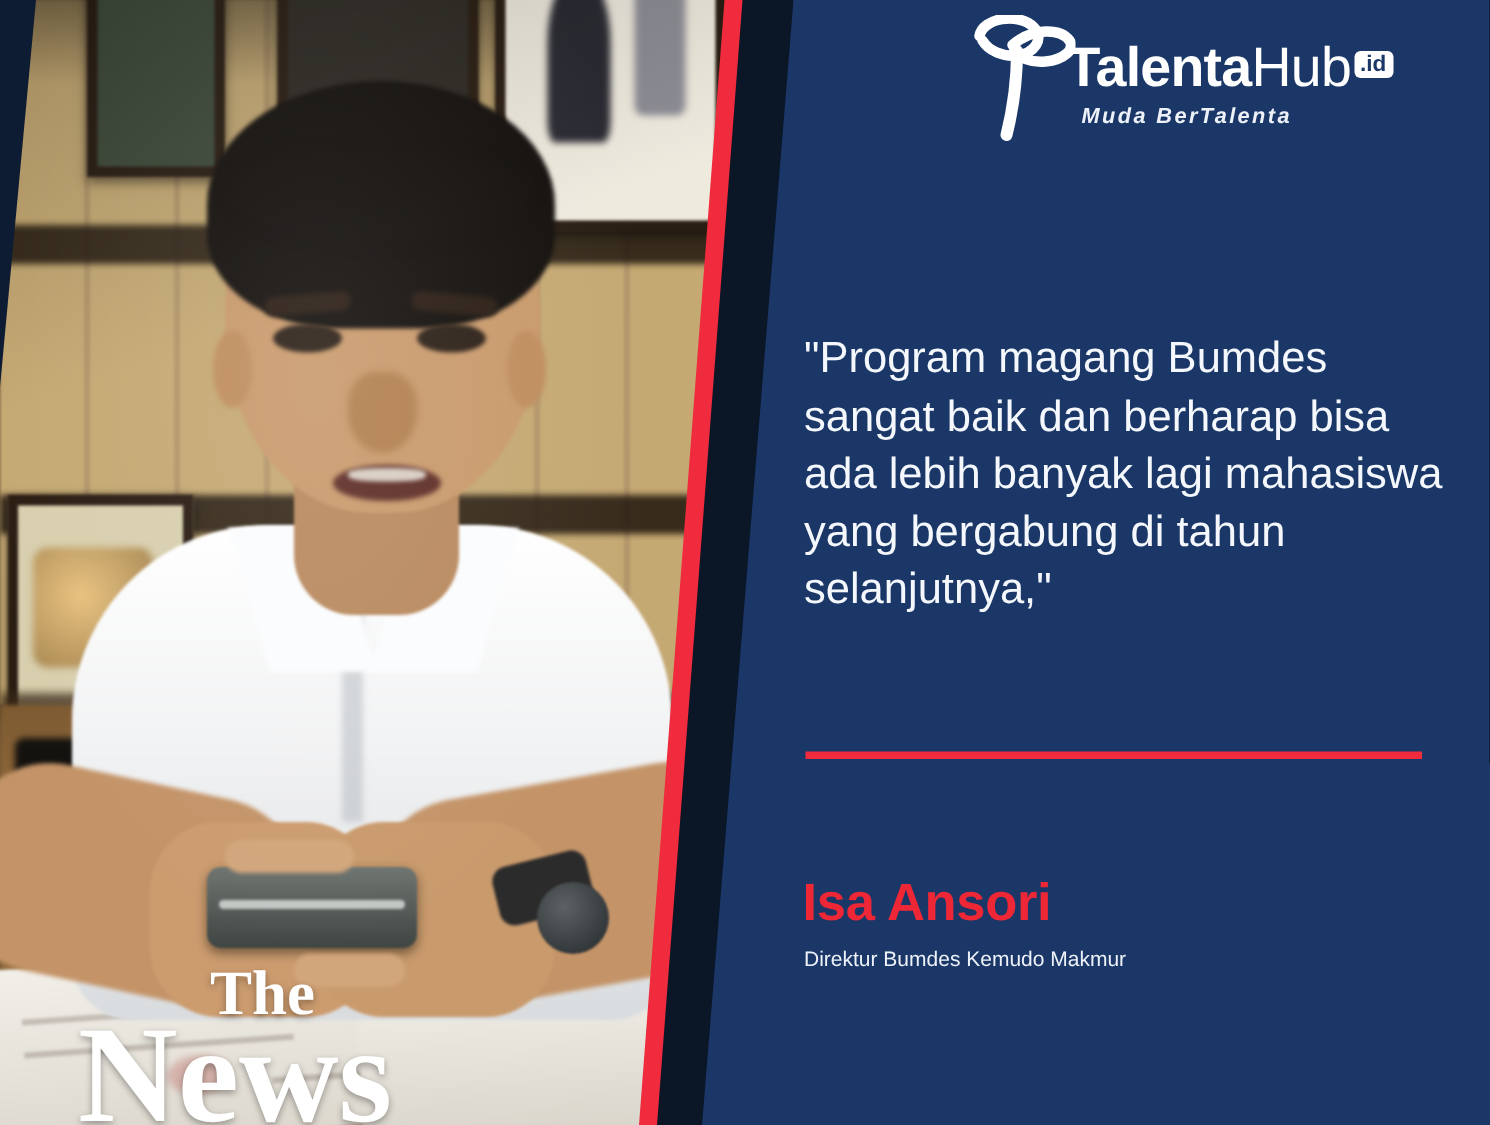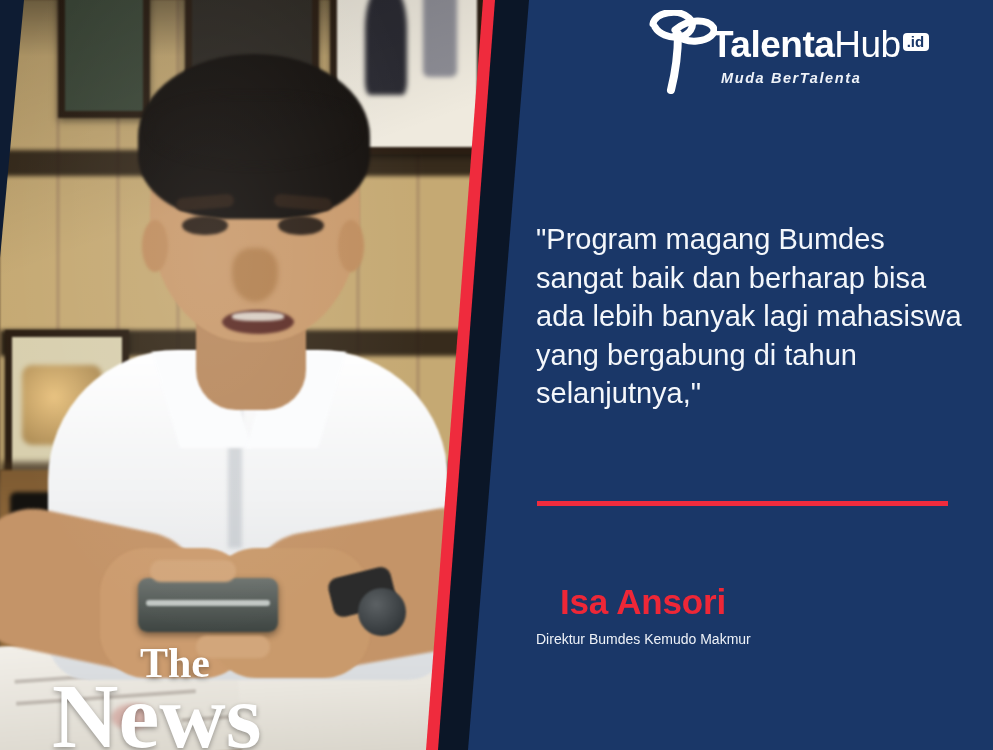--- a/index.html
+++ b/index.html
@@ -325,21 +325,20 @@
   }
 
   .person-name {
     position: absolute;
     left: 35px; top: 582px;
     color: #ee2737;
     font-size: 35px;
     font-weight: bold;
     letter-spacing: -0.2px;
     white-space: nowrap;
-    margin-left: 25px;
   }
   .person-role {
     position: absolute;
     left: 36px; top: 631px;
     color: #eef2f8;
     font-size: 14px;
     font-weight: 400;
     white-space: nowrap;
   }
 

